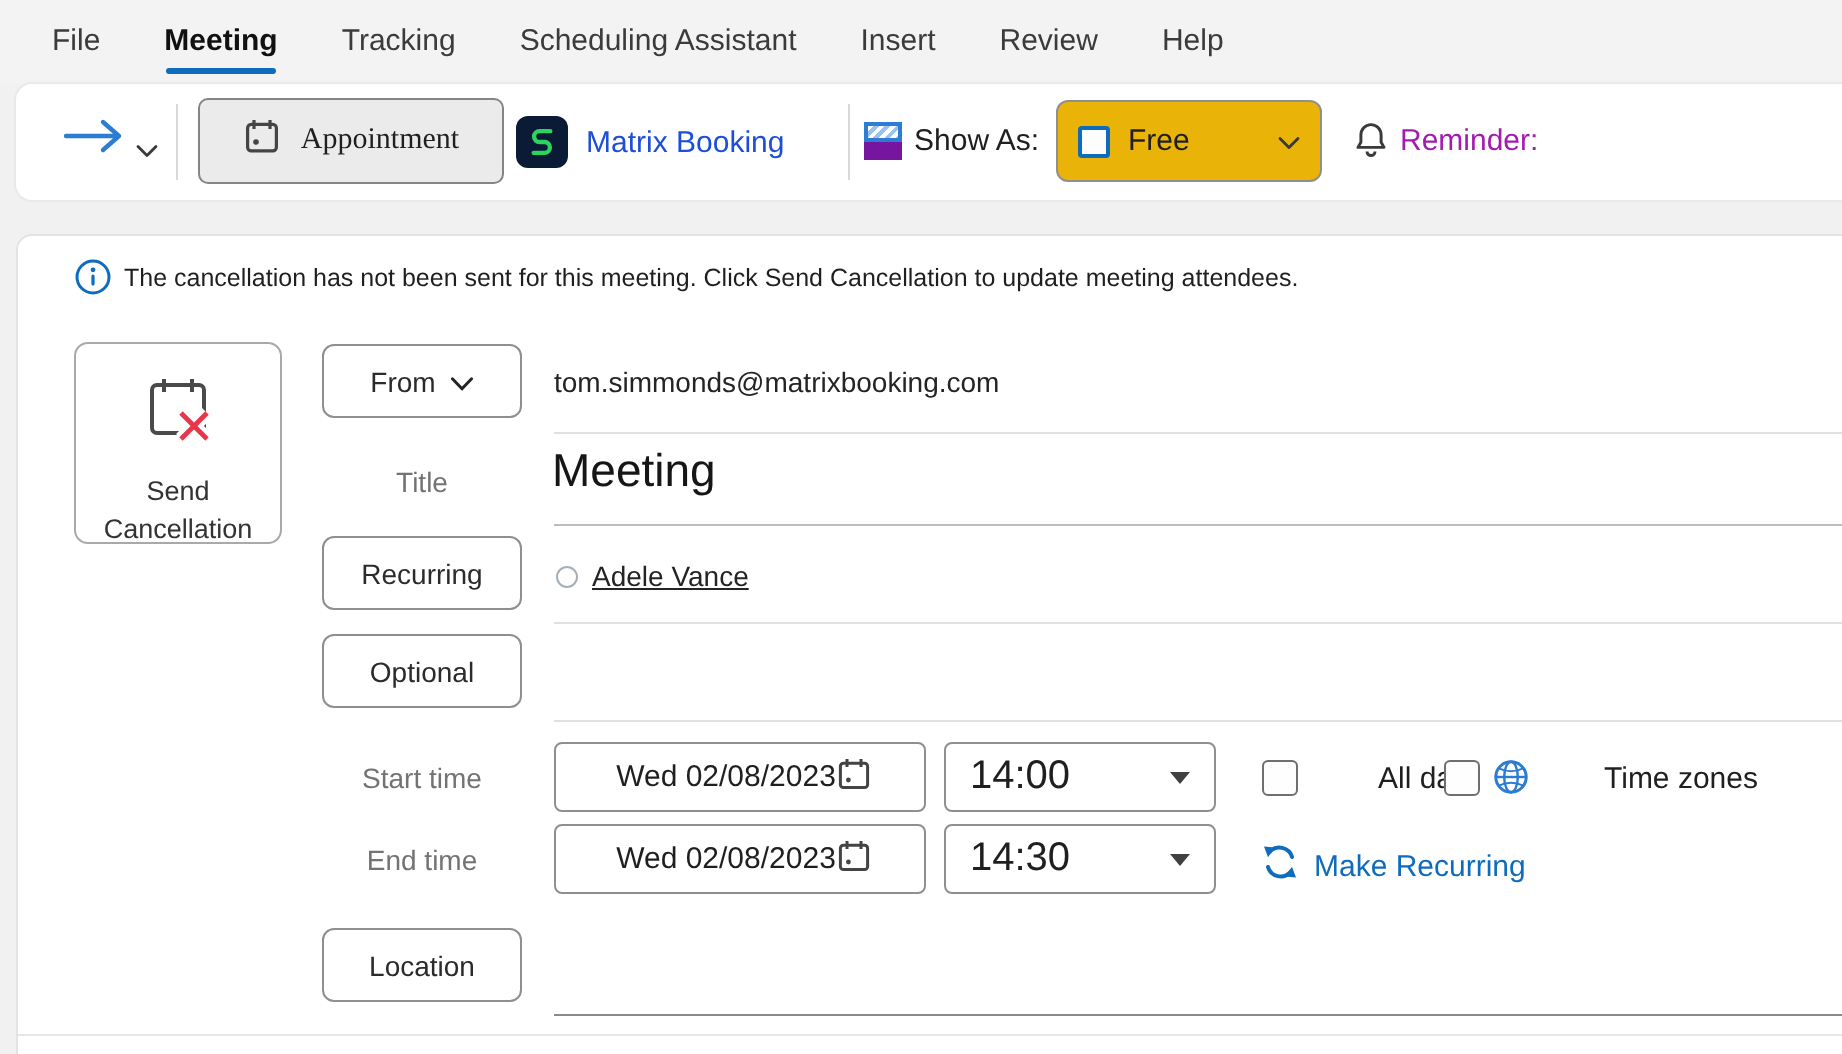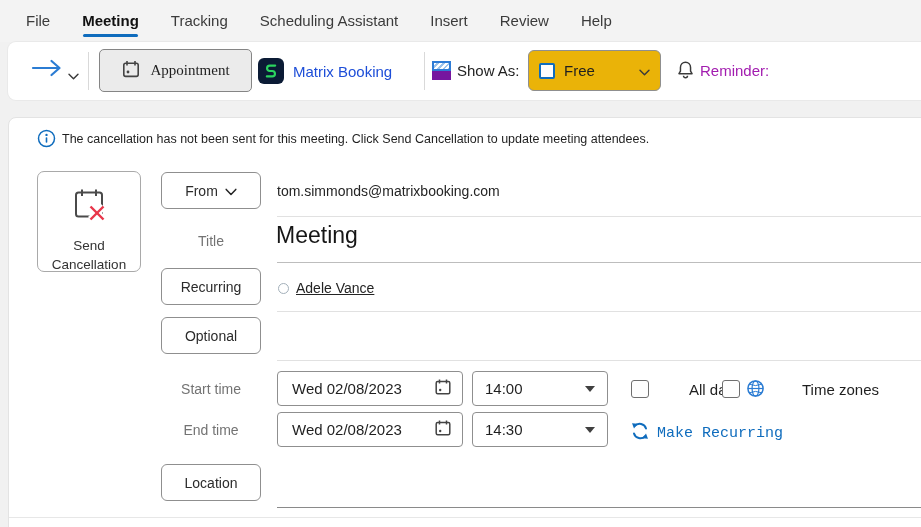--- a/index.html
+++ b/index.html
@@ -56,28 +56,28 @@
   .fbtn { position:absolute; left:161px; width:100px; height:37px; background:#fff; border:1px solid #8f8f8f;
              border-radius:6px; display:flex; align-items:center; justify-content:center; gap:7px;
              font-size:14px; color:#2b2b2b; font-family:inherit; }
   .flabel { position:absolute; left:161px; width:100px; text-align:center; font-size:14px; color:#737373; }
   .hdiv { position:absolute; left:277px; right:0; height:1px; background:#e1e1e1; }
   .email-value { position:absolute; left:277px; top:183px; font-size:14px; color:#242424; }
   .title-value { position:absolute; left:276px; top:222px; font-size:23px; color:#161616; }
   .presence { position:absolute; left:278px; top:283px; width:11px; height:11px; border:1.5px solid #a3b0ba; border-radius:50%; }
   .attendee { position:absolute; left:296px; top:280px; font-size:14px; color:#242424; text-decoration:underline; }
   .datebox { position:absolute; width:186px; height:35px; border:1px solid #8f8f8f; border-radius:4px; background:#fff;
-             display:flex; align-items:center; justify-content:space-between; padding:0 10px 0 14px; font-size:15px; color:#1f1f1f; }
+             display:flex; align-items:center; justify-content:center; padding:0 10px 0 14px; font-size:15px; color:#1f1f1f; }
   .timebox { position:absolute; width:136px; height:35px; border:1px solid #8f8f8f; border-radius:4px; background:#fff;
-             display:flex; align-items:center; justify-content:space-between; padding:0 12px; font-size:15px; color:#1f1f1f; }
+             display:flex; align-items:center; justify-content:space-between; padding:0 12px; font-size:20px; color:#1f1f1f; }
   .tri { width:0; height:0; border-left:5px solid transparent; border-right:5px solid transparent; border-top:6px solid #404040; }
   .cb { position:absolute; width:18px; height:18px; border:1px solid #6f6f6f; border-radius:3px; background:#fefefe; }
   .cb-label { position:absolute; font-size:15px; color:#1f1f1f;margin-left:32px; }
   .recurring { position:absolute; left:630px; top:421px; display:flex; align-items:center; gap:7px;
-             font-size:15px; color:#0f6cbd;font-family:Liberation Mono, monospace; }
+             font-size:15px; color:#0f6cbd; }
   .loc-line { position:absolute; left:277px; right:0; top:507px; height:1px; background:#8a8a8a; }
   .bottom-line { position:absolute; left:9px; right:0; top:517px; height:1px; background:#e7e7e7; }
 </style>
 </head>
 <body>
 
 <div class="screen">
 
   <div class="menubar">
     <div class="menu-item">File</div>

